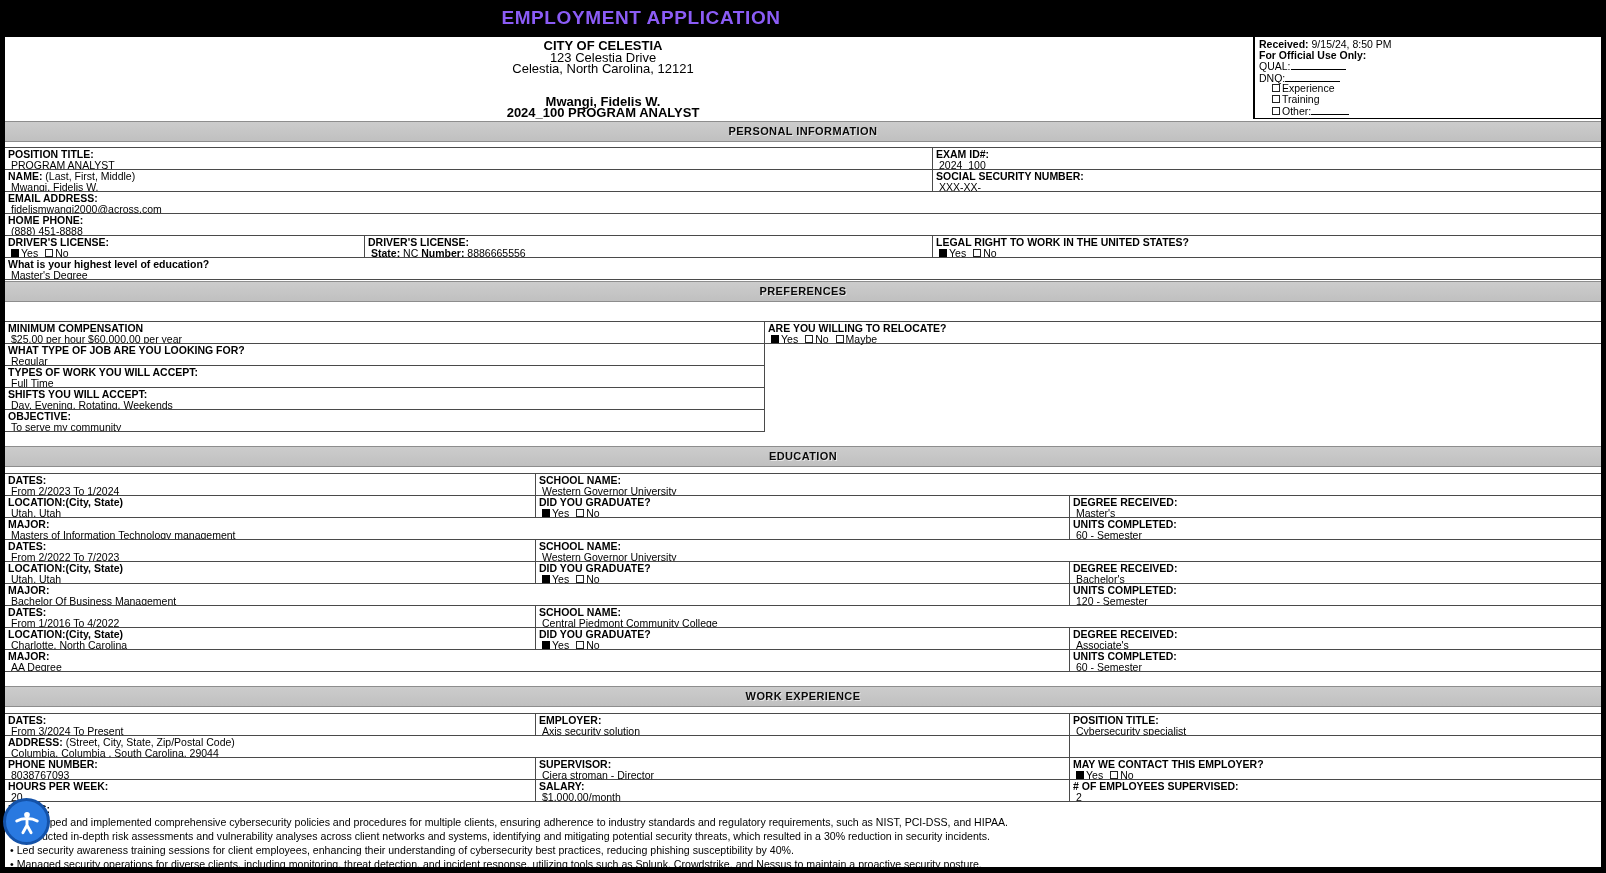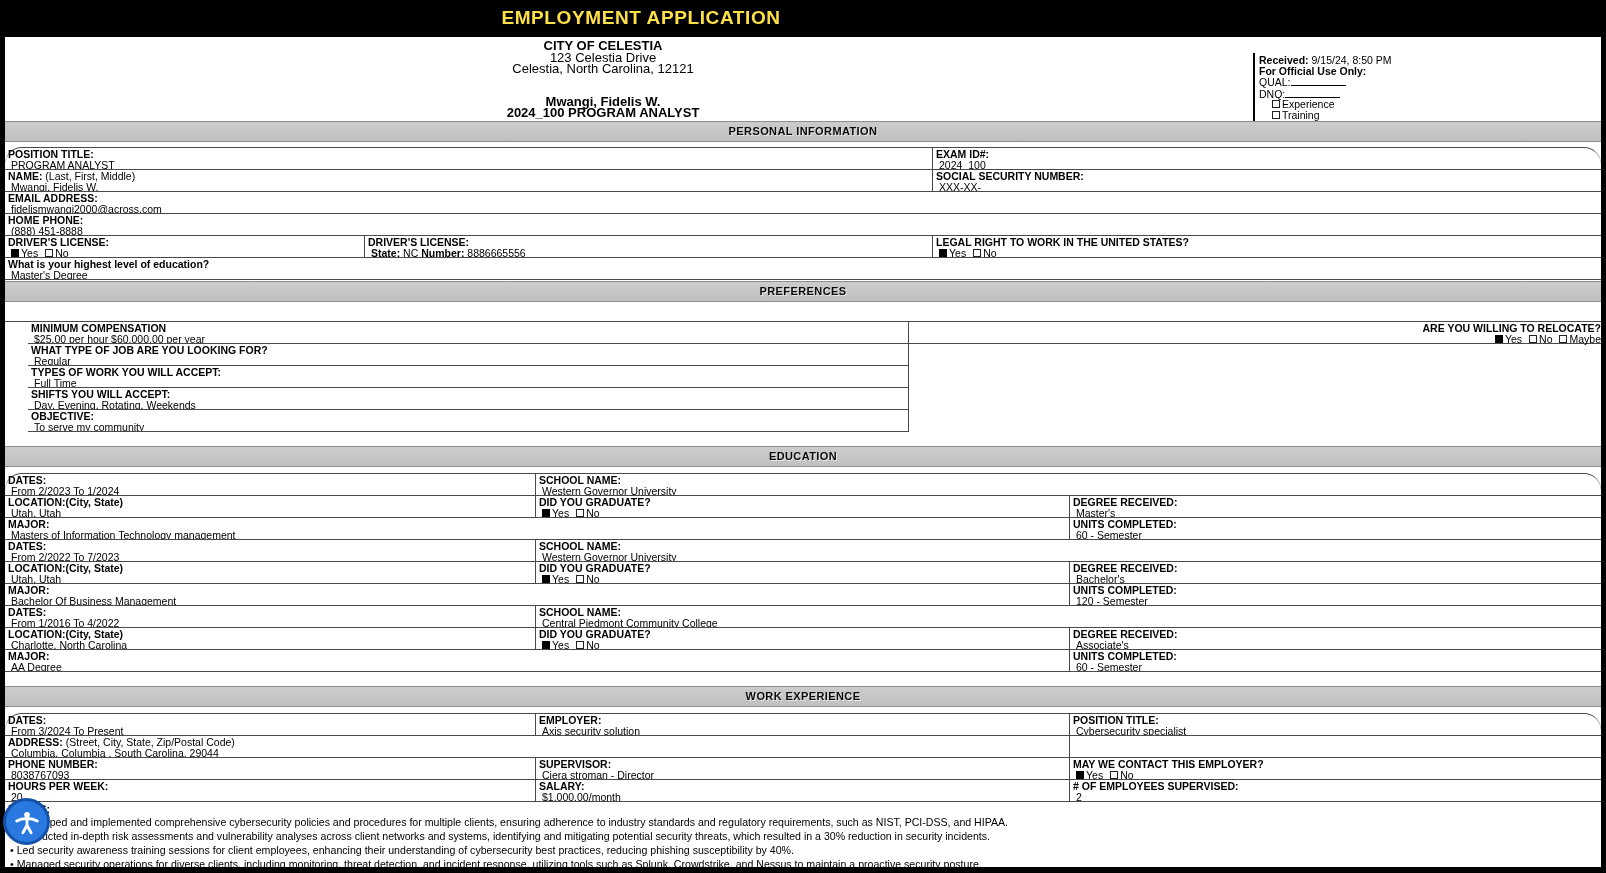--- a/index.html
+++ b/index.html
@@ -2,74 +2,74 @@
 <html><head>
 <meta charset="utf-8">
 <style>
   html,body { margin:0; padding:0; }
   body {
     width:1606px; height:873px; position:relative; overflow:hidden;
     background:#000; font-family:"Liberation Sans", sans-serif; color:#000;
   }
   .titlebar {
     position:absolute; top:0; left:0; width:1282px; height:37px;
-    color:#fde047; font-weight:bold; font-size:19px; letter-spacing:.6px;
+    color:#8b5cf6; font-weight:bold; font-size:19px; letter-spacing:.6px;
     text-align:center; line-height:36px;
   }
   .doc {
     position:absolute; left:5px; top:37px; width:1596px; height:830px;
     background:#fff; overflow:hidden;
   }
   .bold { font-weight:bold; }
   
   .center-head {
     position:absolute; top:3px; left:0; width:1196px; text-align:center;
     font-size:13px; line-height:11.5px;
   }
   .center-head .gap { margin-top:21px; }
   
   .official {
     position:absolute; top:0; left:1248px; right:0; height:82px;
     border-left:2px solid #000; border-bottom:1px solid #000; box-sizing:border-box;
-    font-size:10.5px; line-height:10.6px; padding:2px 0 0 4px;margin-top:16px;
+    font-size:10.5px; line-height:10.6px; padding:2px 0 0 4px;
   }
   .official .cb-row { padding-left:13px; }
   .blank { display:inline-block; height:9px; border-bottom:1px solid #000; vertical-align:baseline; }
   .w55 { width:55px; } .w38 { width:38px; }
   .cb {
     display:inline-block; width:6px; height:6px; border:1px solid #222;
     background:#fff; margin-right:2px; vertical-align:0px;
   }
   .cb.filled { background:#000; border-color:#000; }
   .cbl { margin-right:7px; }
   
   .bar {
     position:absolute; left:0; width:100%; height:21px; box-sizing:border-box;
     background:linear-gradient(#cccccc,#c0c0c0);
     border-top:1px solid #8d8d8d; border-bottom:1px solid #8d8d8d;
     text-align:center; font-weight:bold; font-size:11px; line-height:19px;
     letter-spacing:.4px; color:#0a0a0a; text-shadow:1px 1px 0 #e9e9e9;
   }
   
-  .tbl { position:absolute; left:0; width:100%; border-top:1px solid #4a4a4a; box-sizing:border-box;border-radius:17px; }
+  .tbl { position:absolute; left:0; width:100%; border-top:1px solid #4a4a4a; box-sizing:border-box; }
   .row { display:flex; width:100%; height:22px; box-sizing:border-box; border-bottom:1px solid #4a4a4a; }
   .cell { box-sizing:border-box; border-right:1px solid #4a4a4a; padding:1px 0 0 3px; overflow:hidden; }
   .cell.last, .cell:last-child { border-right:none; }
   .lab { font-size:10.5px; font-weight:bold; line-height:10.6px; white-space:nowrap; }
   .lab .hint { font-weight:normal; }
   .val { font-size:10.5px; font-weight:normal; line-height:10.6px; padding-left:3px; white-space:nowrap; }
   .w-p-left { width:928px; } .w-dl1 { width:360px; } .w-dl2 { width:568px; }
   .w-c1 { width:531px; } .w-c2 { width:534px; } .w-c12 { width:1065px; }
   .flex1 { flex:1; }
   
   .pref-wrap { position:absolute; top:284px; left:0; width:100%; border-top:1px solid #4a4a4a; box-sizing:border-box; display:flex; }
-  .pref-left { width:904px; border-right:1px solid #4a4a4a; box-sizing:border-box;padding-left:23px; }
+  .pref-left { width:760px; border-right:1px solid #4a4a4a; box-sizing:border-box; }
   .pref-left .prow { height:22px; box-sizing:border-box; border-bottom:1px solid #4a4a4a; padding:1px 0 0 3px; overflow:hidden; }
   .pref-right { flex:1; }
-  .pref-right .prow-top { height:22px; box-sizing:border-box; border-bottom:1px solid #4a4a4a; padding:1px 0 8px 3px;text-align:right; }
+  .pref-right .prow-top { height:22px; box-sizing:border-box; border-bottom:1px solid #4a4a4a; padding:1px 0 8px 3px; }
   
   .duties { box-sizing:border-box; padding:2px 0 0 3px; }
   .duties .bullet { font-size:10.6px; line-height:14px; padding-left:2px; white-space:nowrap; }
   .duties .bullet::before { content:"• "; }
   
   .a11y {
     position:absolute; left:3px; top:798px; width:47px; height:47px; border-radius:50%;
     background:#2979e0; border:3px solid #1452a8; box-sizing:border-box;
     display:flex; align-items:center; justify-content:center; cursor:pointer; z-index:20;
   }

